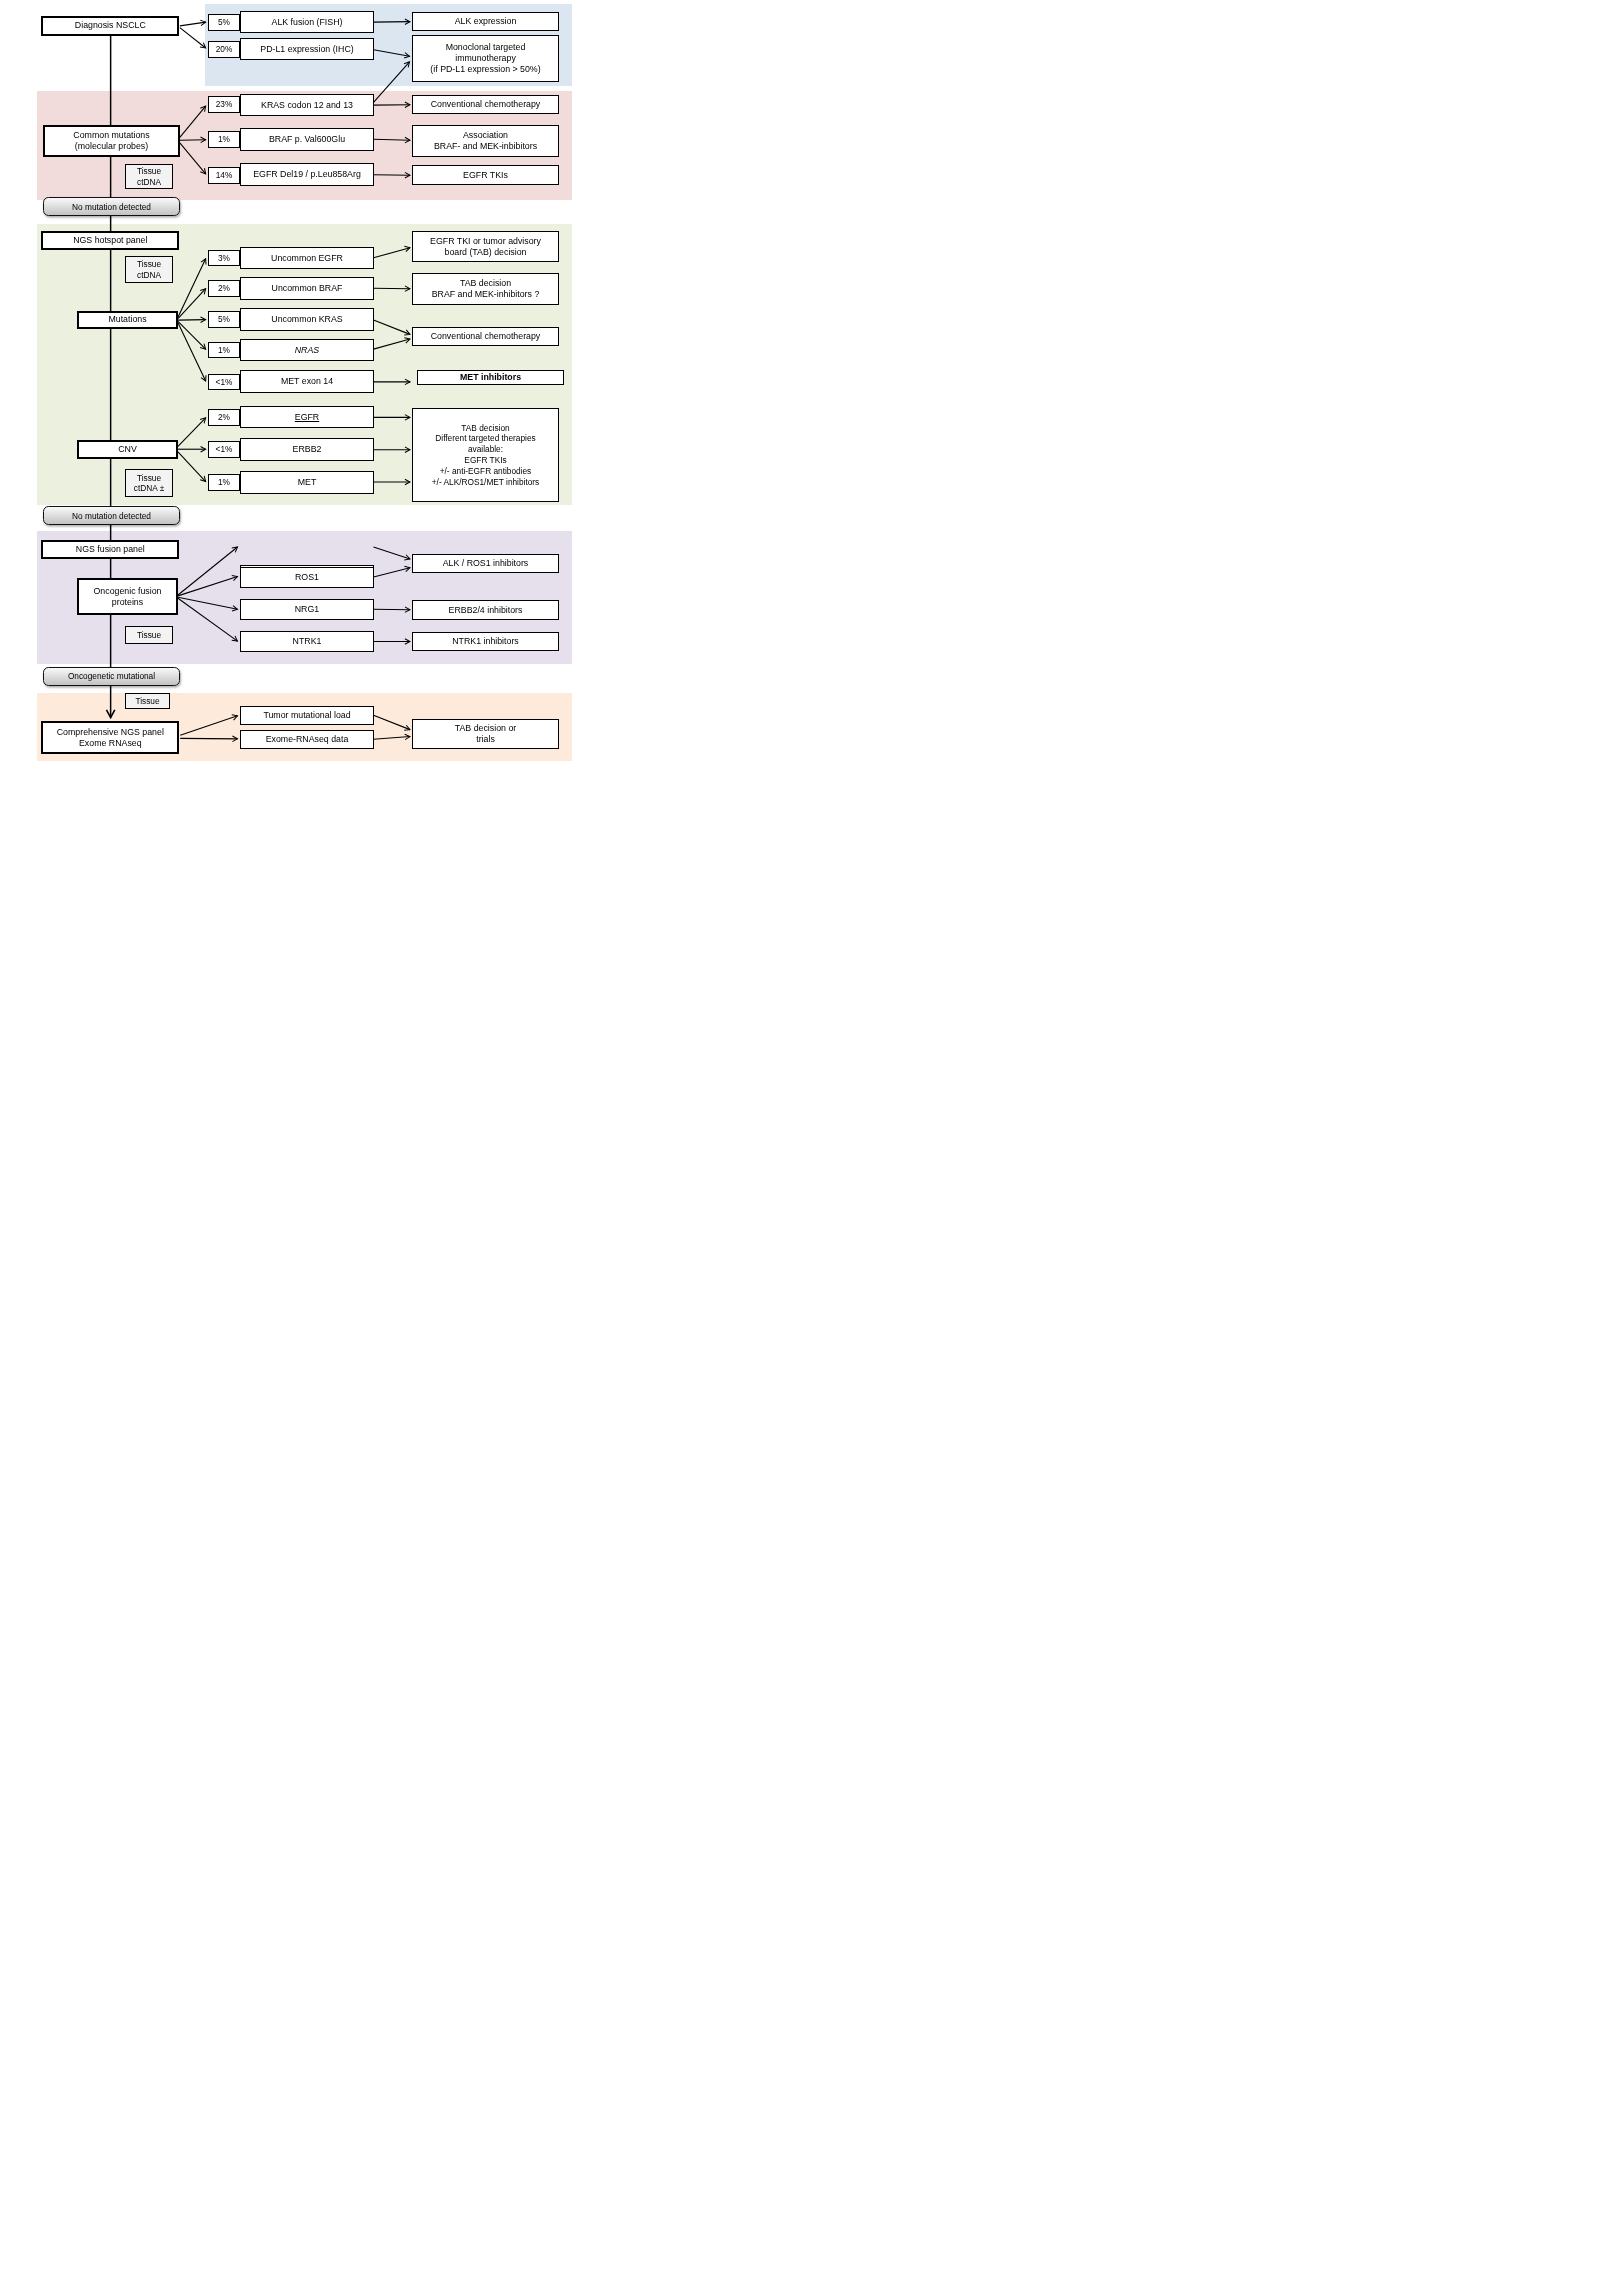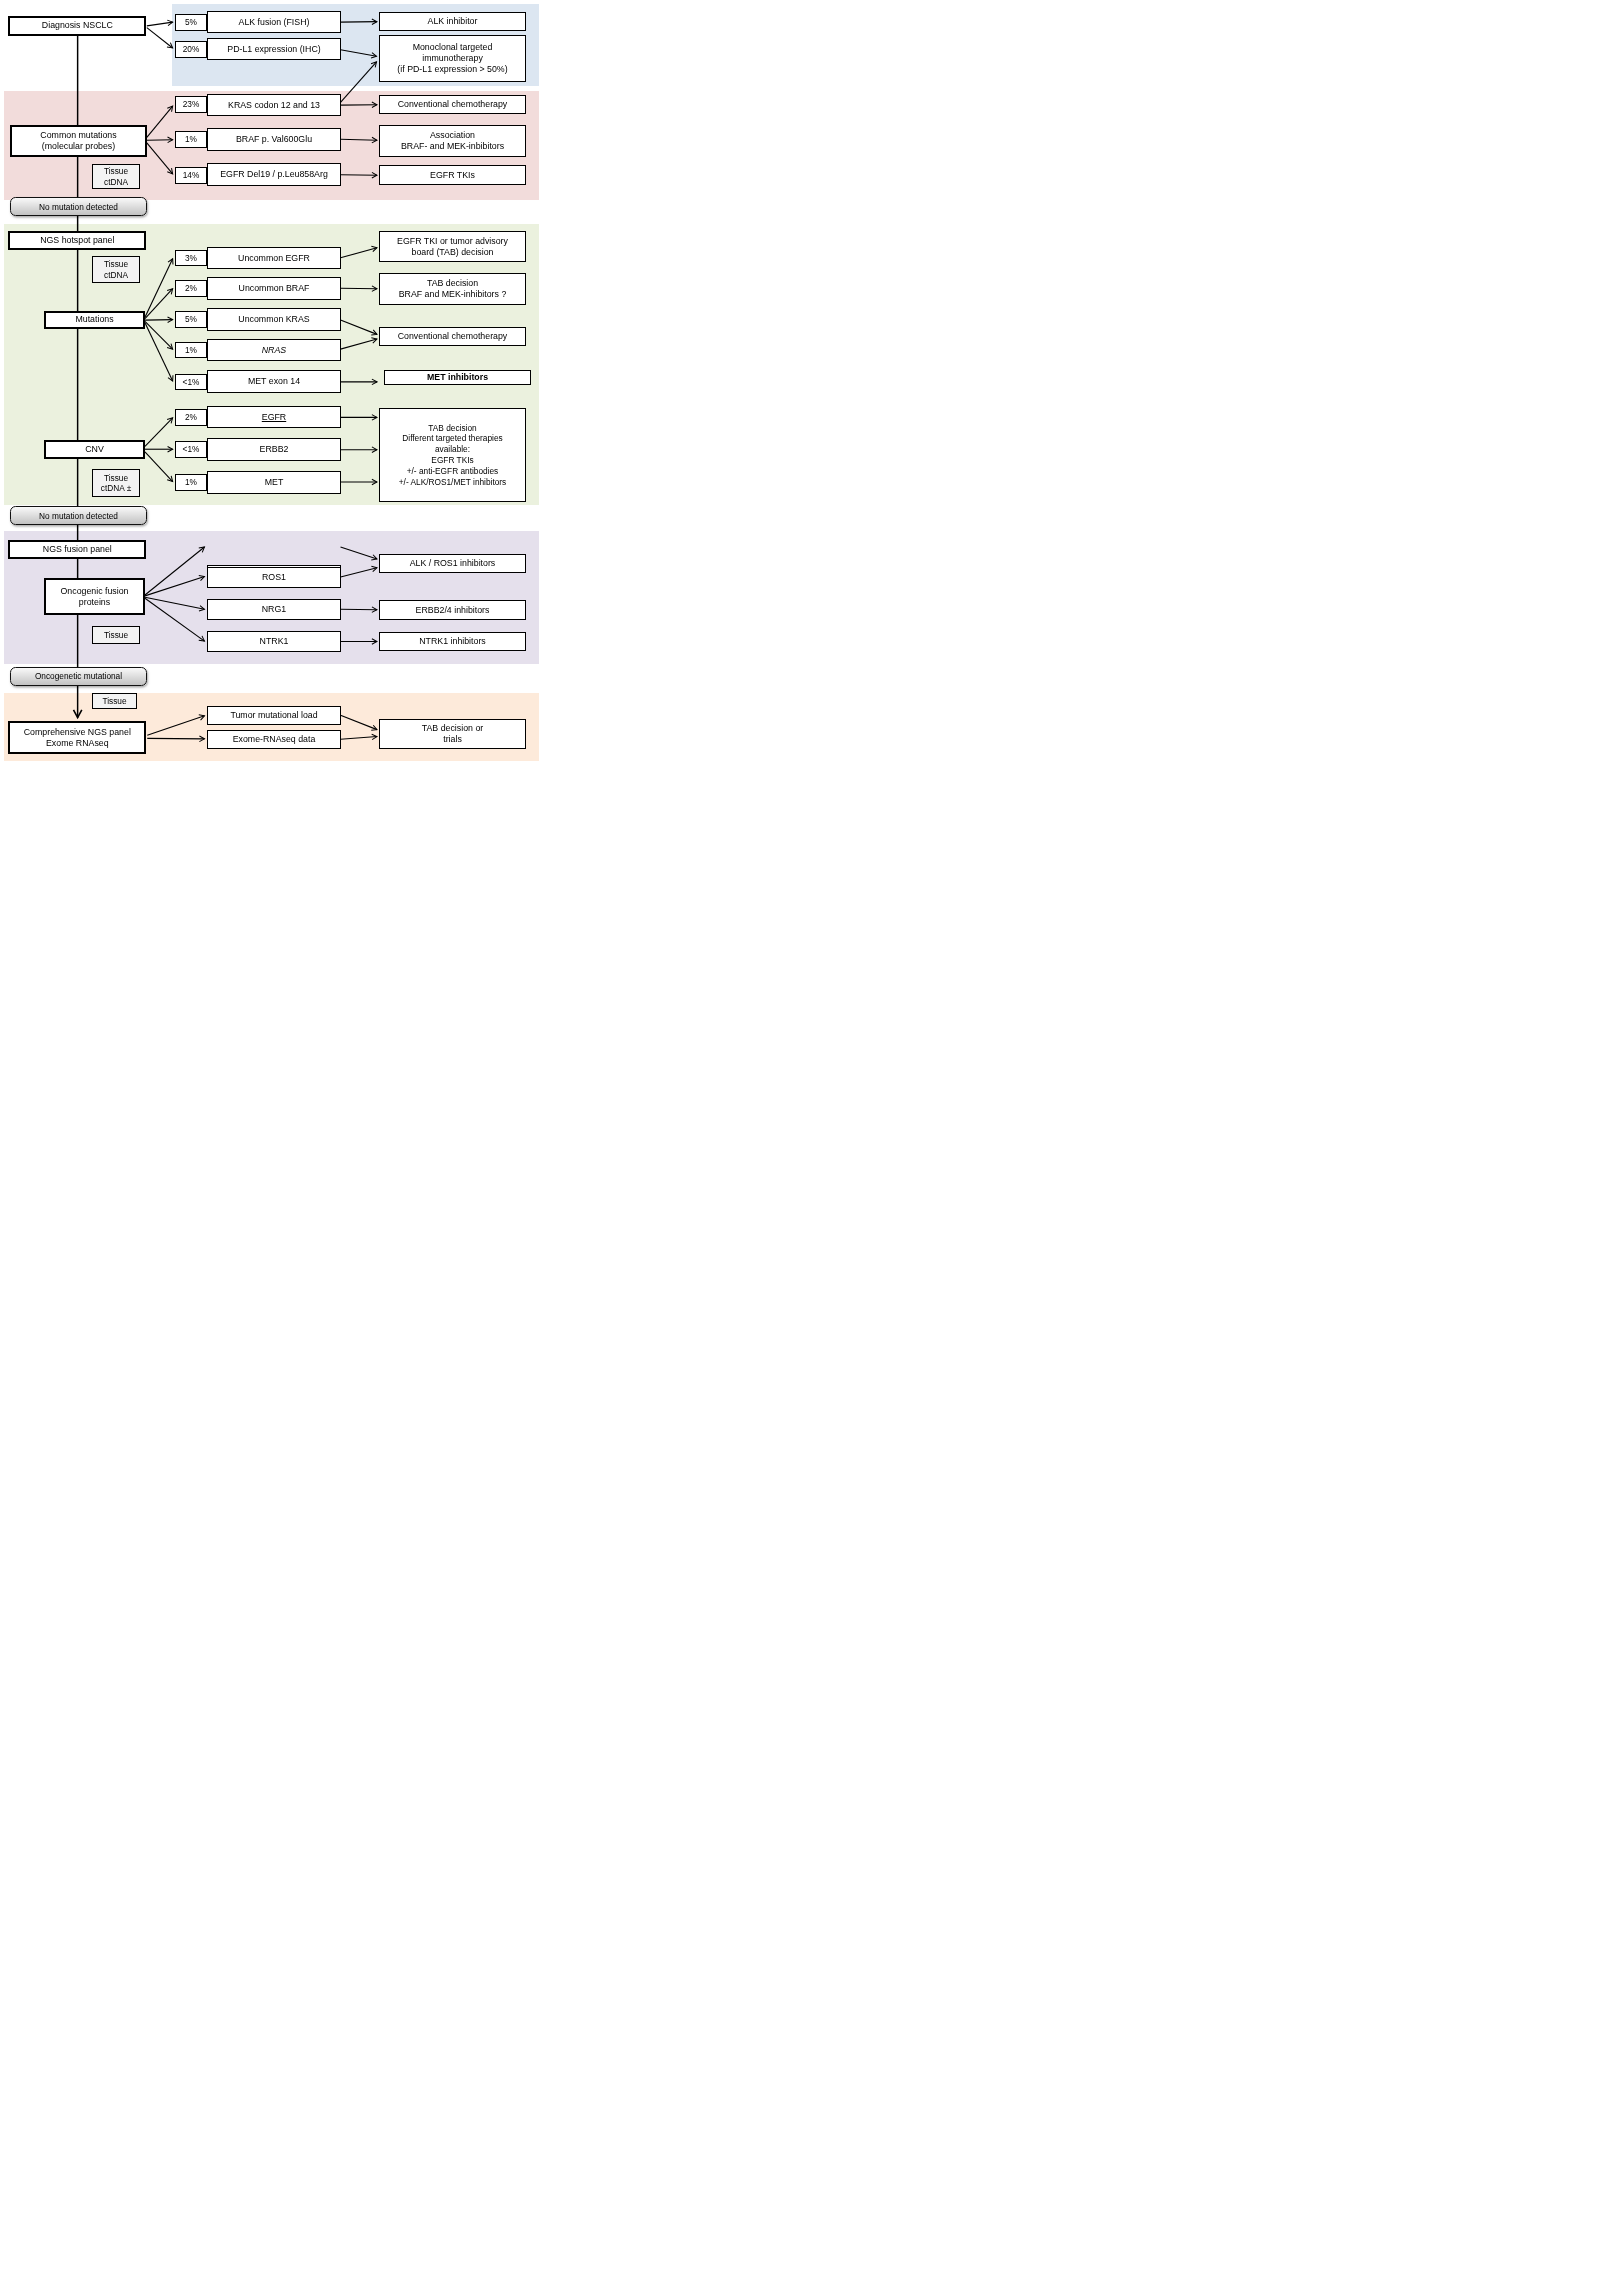--- a/index.html
+++ b/index.html
@@ -1,16 +1,16 @@
 <!DOCTYPE html>
 <html style="font-size:7.4px"><head>
 <meta charset="utf-8">
 <style>
   html,body{margin:0;padding:0;background:#fff;font-family:"Liberation Sans",sans-serif;color:#000;}
-  .page{position:relative;width:539px;height:761px;background:#fff;overflow:hidden;}
+  .page{position:relative;width:539px;height:761px;background:#fff;overflow:hidden;margin-left:33px;}
   .band{position:absolute;z-index:0;}
   .band-blue{background:#dce6f1;}
   .band-pink{background:#f2dcdb;}
   .band-green{background:#ebf1de;}
   .band-purple{background:#e5e0ec;}
   .band-orange{background:#fdeada;}
   svg.layer{position:absolute;left:0;top:0;z-index:1;}
   .box{position:absolute;z-index:2;background:#fff;border:1.4px solid #000;box-sizing:border-box;
        display:flex;flex-direction:column;align-items:center;justify-content:center;
        text-align:center;font-size:8.8px;line-height:1.25;}
@@ -161,21 +161,21 @@
   <div class="box" style="left:207px;top:11px;width:134px;height:22px;">
     <div>ALK fusion (FISH)</div>
   </div>
   <div class="box pct" style="left:175px;top:41px;width:32px;height:17px;">
     <div>20%</div>
   </div>
   <div class="box" style="left:207px;top:38px;width:134px;height:22px;">
     <div>PD-L1 expression (IHC)</div>
   </div>
   <div class="box" style="left:379px;top:12px;width:147px;height:19.4px;">
-    <div>ALK inhibitor</div>
+    <div>ALK expression</div>
   </div>
   <div class="box" style="left:379px;top:35px;width:147px;height:47px;">
     <div>Monoclonal targeted</div>
     <div>immunotherapy</div>
     <div>(if PD-L1 expression &gt; 50%)</div>
   </div>
 
   <div class="box pct" style="left:175px;top:96px;width:32px;height:16.6px;">
     <div>23%</div>
   </div>

